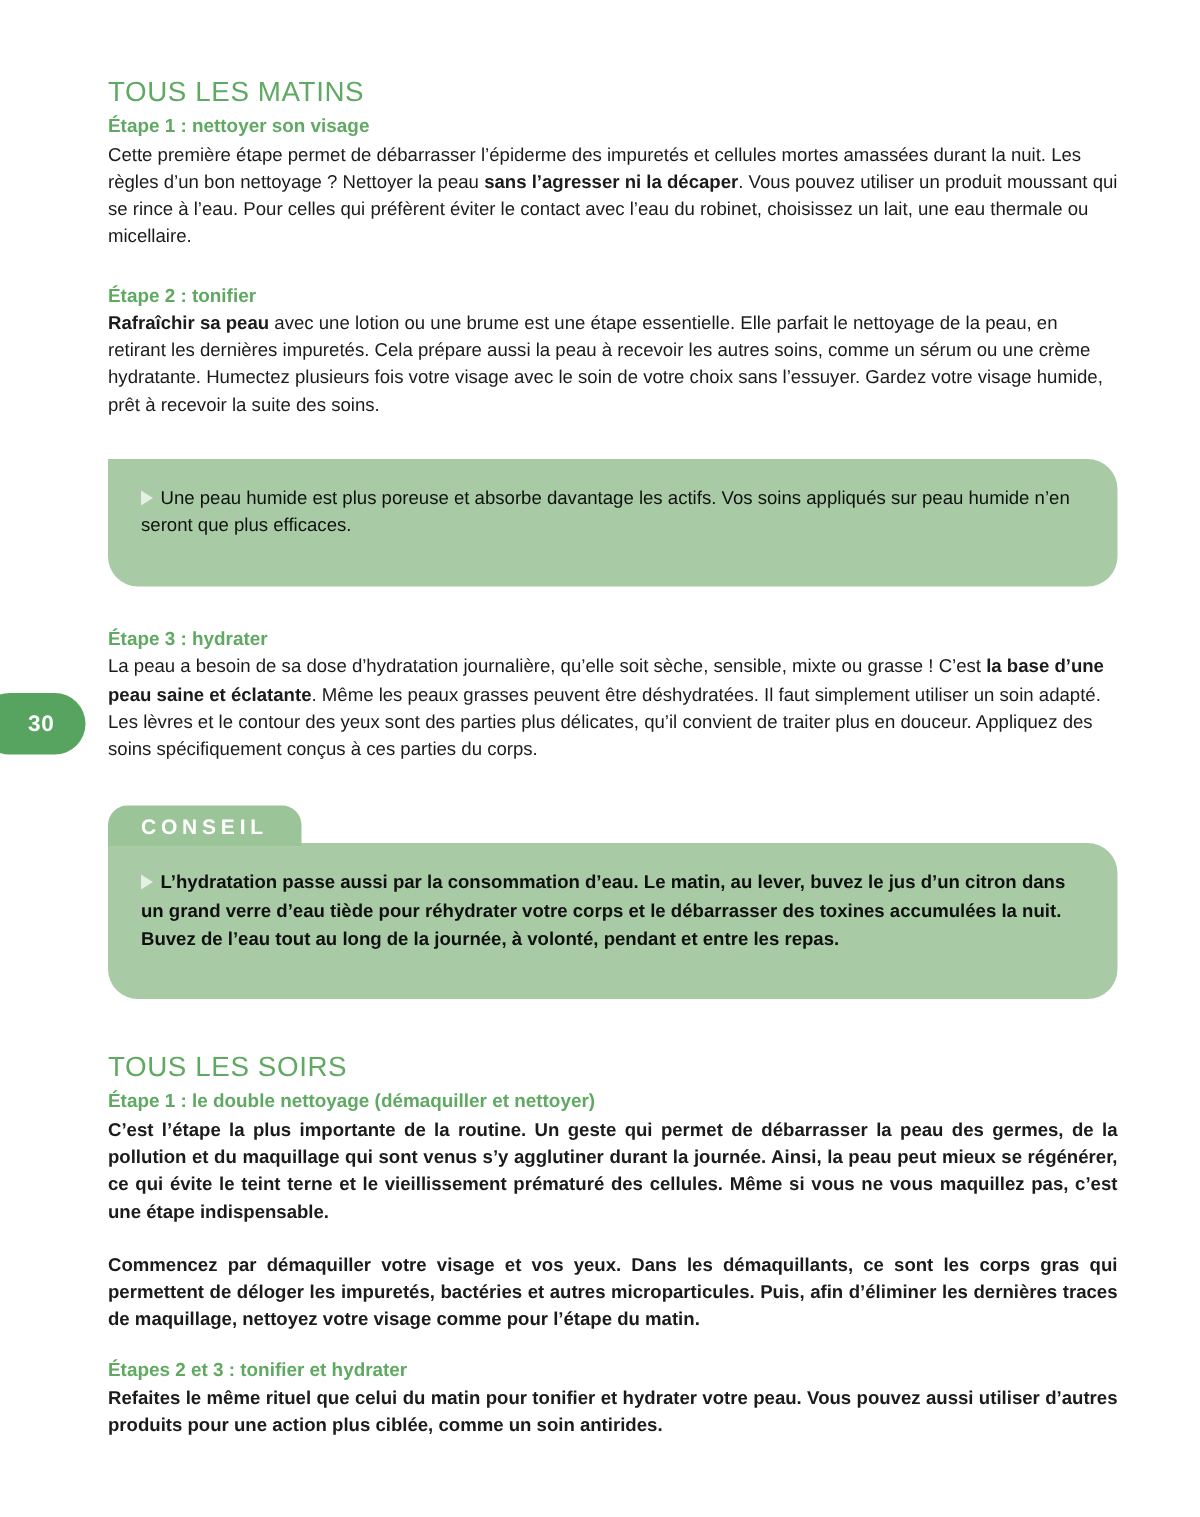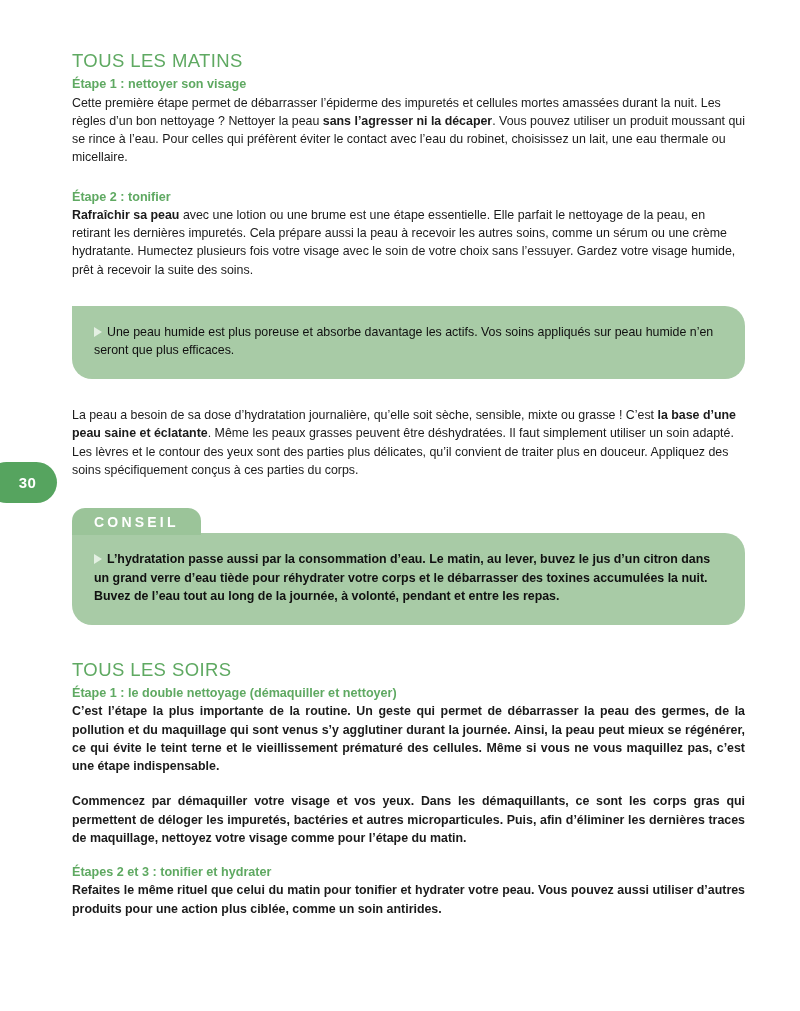--- a/index.html
+++ b/index.html
@@ -113,21 +113,21 @@
     font-weight: bold;
     letter-spacing: 3.2px;
     line-height: 1;
   }
   .callout-body {
     position: relative;
     z-index: 1;
     margin-top: -2px;
     background: #A8CBA6;
     border-radius: 0 20px 20px 20px;
-    padding: 17px 26px 19px 22px;
+    padding: 17px 26px 31px 22px;
     box-sizing: border-box;
   }
   .callout-body .callout-text {
     font-size: 12.4px;
     line-height: 1.5;
     color: #101010;
     margin: 0;
   }
   .callout-body.bold .callout-text { font-weight: bold; }
   .tri {
@@ -182,20 +182,21 @@
     <div class="gap-md"></div>
 
     <div class="callout">
       <div class="callout-body">
         <p class="callout-text"><span class="tri"></span><span>Une peau humide est plus poreuse et absorbe davantage les actifs. Vos soins appliqués sur peau humide n’en seront que plus efficaces.</span></p>
       </div>
     </div>
 
     <div class="gap-lg"></div>
 
+    <h3 class="step-title">Étape 3 : hydrater</h3>
     <p class="body"><span>La peau a besoin de sa dose d’hydratation journalière, qu’elle soit sèche, sensible, mixte ou grasse ! C’est </span><b>la base d’une peau saine et éclatante</b><span>. Même les peaux grasses peuvent être déshydratées. Il faut simplement utiliser un soin adapté. Les lèvres et le contour des yeux sont des parties plus délicates, qu’il convient de traiter plus en douceur. Appliquez des soins spécifiquement conçus à ces parties du corps.</span></p>
 
     <div class="gap-md"></div>
 
     <div class="callout">
       <div class="callout-tab">CONSEIL</div>
       <div class="callout-body bold">
         <p class="callout-text"><span class="tri"></span><span>L’hydratation passe aussi par la consommation d’eau. Le matin, au lever, buvez le jus d’un citron dans un grand verre d’eau tiède pour réhydrater votre corps et le débarrasser des toxines accumulées la nuit. Buvez de l’eau tout au long de la journée, à volonté, pendant et entre les repas.</span></p>
       </div>
     </div>

